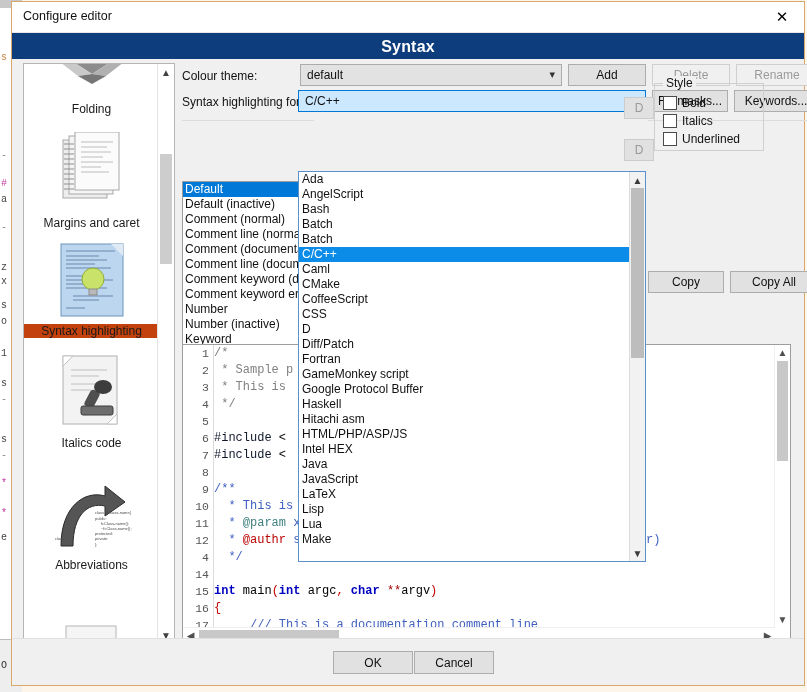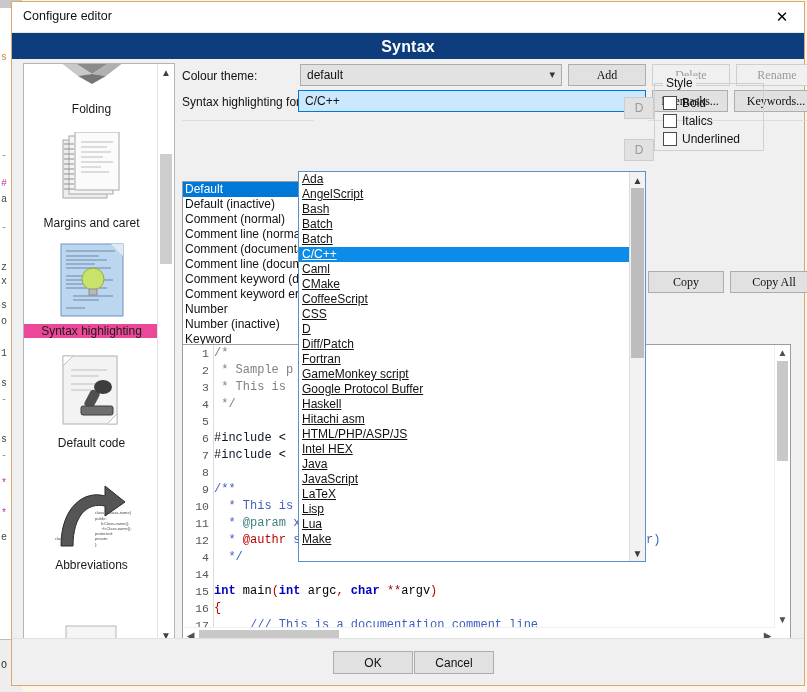--- a/index.html
+++ b/index.html
@@ -96,21 +96,21 @@
     position: absolute; left: 2px; top: 90px; width: 12px; height: 110px;
     background: #cdcdcd;
   }
   .sb-item {
     position: absolute; left: 0; width: 135px;
     text-align: center;
   }
   .sb-item .sb-label {
     font-size: 12px; color: #1a1a1a;
   }
-  .sb-item.sel .sb-label { background: #ec4899; }
+  .sb-item.sel .sb-label { background: #c2410c; }
   .icon-box {
     margin: 0 auto 4px auto;
     position: relative;
   }
 
   
   .pane { position: absolute; left: 170px; top: 0; right: 8px; bottom: 0; }
 
   .lbl { position: absolute; font-size: 12px; color: #111; }
 
@@ -130,21 +130,21 @@
   .combo.active {
     background: #cce8ff;
     border: 1px solid #0078d7;
   }
 
   .btn {
     position: absolute; height: 22px;
     background: #e1e1e1; border: 1px solid #adadad;
     box-sizing: border-box;
     display: flex; align-items: center; justify-content: center;
-    font-size: 12px; color: #111; font-family: Liberation Serif, serif;
+    font-size: 12px; color: #111;
   }
   .btn.disabled { color: #9a9a9a; background:#f0f0f0; border-color:#cfcfcf; }
 
   .hr {
     position: absolute; height: 1px; background: #dcdcdc;
   }
 
   
   .stylelist {
     position: absolute; left: 0; top: 122px;
@@ -266,21 +266,21 @@
     width: 348px; height: 391px;
     background: #ffffff;
     border: 1px solid #5a91c8;
     box-sizing: border-box;
     z-index: 40;
     overflow: hidden;
   }
   .dd-list { position: absolute; left: 0; top: 0; right: 16px; top: 0; bottom: 0; }
   .dd-item {
     height: 15px; line-height: 15px;
-    padding-left: 3px; font-size: 12px; white-space: nowrap; color:#111;text-decoration:underline;
+    padding-left: 3px; font-size: 12px; white-space: nowrap; color:#111;
   }
   .dd-item.sel { background: #0c8ce9; color: #ffffff; }
   .dd-sb {
     position: absolute; right: 0; top: 0; width: 15px; bottom: 0;
     background: #f2f2f2; border-left: 1px solid #dcdcdc;
   }
   .dd-arrow {
     position:absolute; left:0; width:15px; height:16px;
     display:flex; align-items:center; justify-content:center;
     font-size:10px; color:#3a3a3a; font-weight:bold;
@@ -414,21 +414,21 @@
                 <line x1="16" y1="30" x2="50" y2="30"></line>
                 <line x1="16" y1="36" x2="36" y2="36"></line>
               </g>
               <g>
                 <rect x="32" y="36" width="10" height="18" rx="3" fill="#4f4f4f" transform="rotate(28 37 45)"></rect>
                 <ellipse cx="48" cy="33" rx="9" ry="7" fill="#3d3d3d"></ellipse>
                 <rect x="26" y="52" width="32" height="9" rx="2" fill="#6e6e6e" stroke="#3c3c3c"></rect>
               </g>
             </svg>
           </div>
-          <div class="sb-label">Default code</div>
+          <div class="sb-label">Italics code</div>
         </div>
 
         <div class="sb-item" style="top:418px;">
           <div class="icon-box" style="width:82px;height:72px;">
             <svg class="icon-svg" width="82" height="72" viewBox="0 0 82 72">
               <path d="M10 64 C10 24, 34 8, 54 14 L54 4 L74 20 L54 34 L54 24 C36 20, 22 34, 22 64 Z" fill="#555" stroke="#2b2b2b" stroke-width="1"></path>
               <g fill="#4a4a4a" font-family="'Liberation Sans',sans-serif" font-size="4">
                 <text x="44" y="32">class fcClass-name{</text>
                 <text x="44" y="38">public:</text>
                 <text x="50" y="43">fcClass-name();</text>

